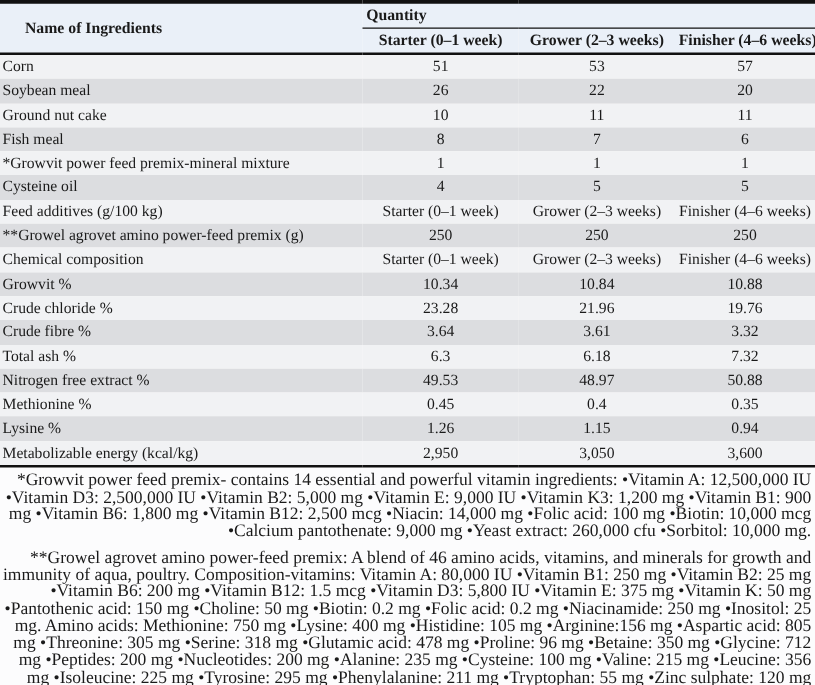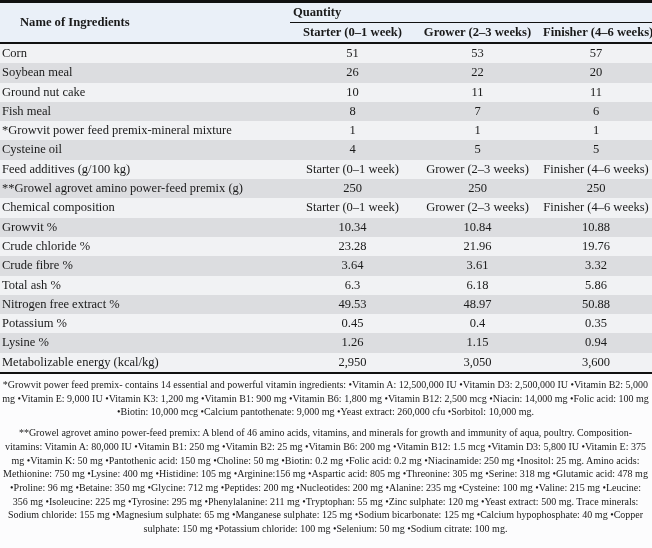--- a/index.html
+++ b/index.html
@@ -57,24 +57,24 @@
   tbody td.name{
     text-align:left;
     padding-left:2px;
     font-family:Liberation Serif, serif;
   }
   tbody tr:nth-child(odd){background:var(--row-light);}
   tbody tr:nth-child(even){background:var(--row-dark);}
   tbody tr:last-child td{border-bottom:2px solid var(--border);}
   .footnotes{padding:4px 3px 0 2px;}
   .footnote{
-    font-size:10px;
+    font-size:14px;
     line-height:13.7px;
     margin-bottom:7px;
-    text-align:center;
+    text-align:right;
   }
 </style>
 </head>
 <body>
 
 <table>
   <colgroup>
     <col class="c-name">
       <col class="c-starter">
       <col class="c-grower">
@@ -161,30 +161,30 @@
     <tr>
       <td class="name">Crude fibre %</td>
       <td>3.64</td>
       <td>3.61</td>
       <td>3.32</td>
     </tr>
     <tr>
       <td class="name">Total ash %</td>
       <td>6.3</td>
       <td>6.18</td>
-      <td>5.86</td>
+      <td>7.32</td>
     </tr>
     <tr>
       <td class="name">Nitrogen free extract %</td>
       <td>49.53</td>
       <td>48.97</td>
       <td>50.88</td>
     </tr>
     <tr>
-      <td class="name">Potassium %</td>
+      <td class="name">Methionine %</td>
       <td>0.45</td>
       <td>0.4</td>
       <td>0.35</td>
     </tr>
     <tr>
       <td class="name">Lysine %</td>
       <td>1.26</td>
       <td>1.15</td>
       <td>0.94</td>
     </tr>

